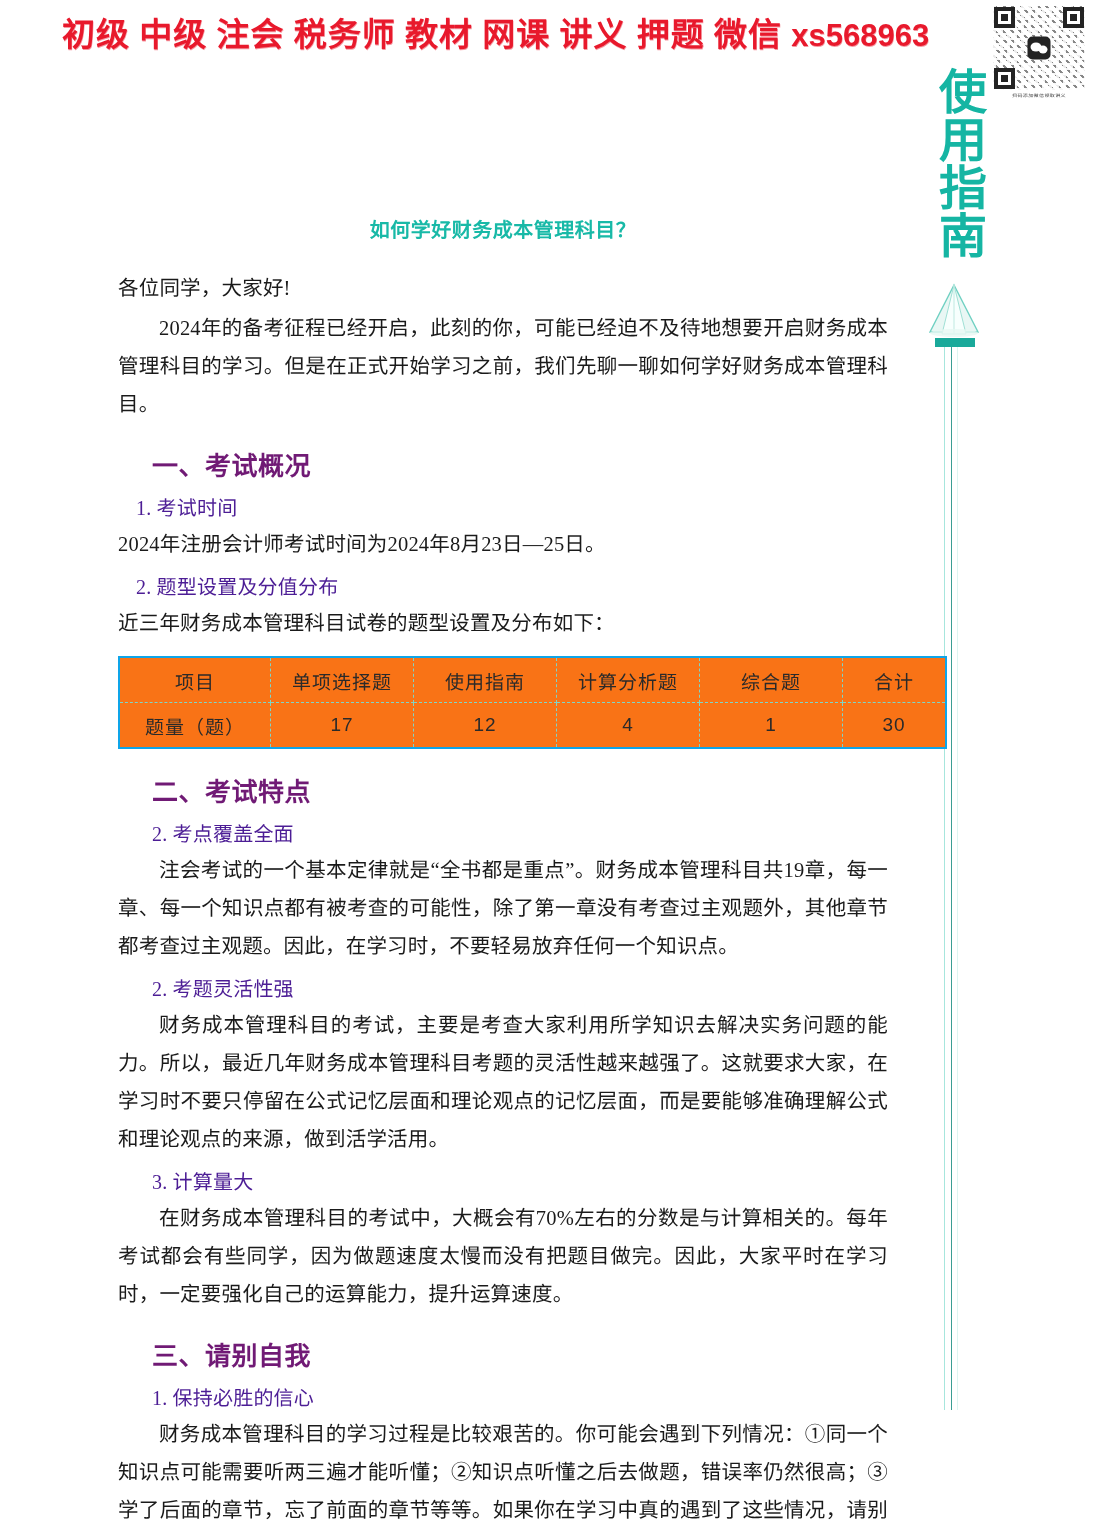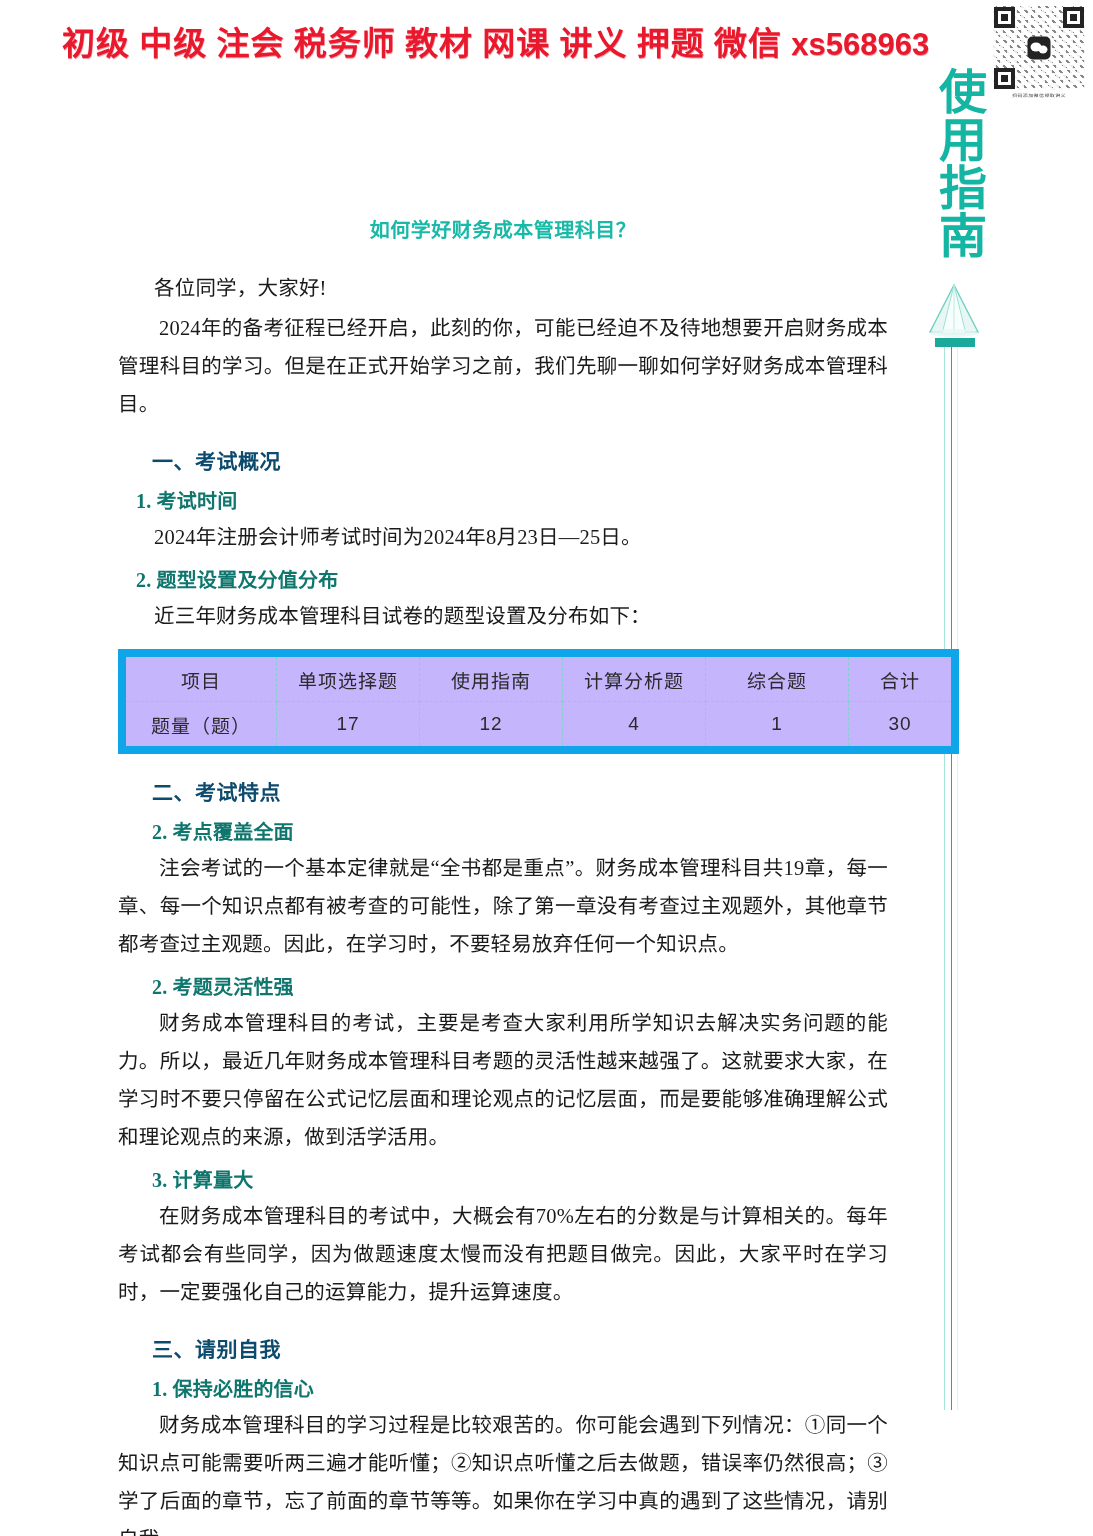--- a/index.html
+++ b/index.html
@@ -16,21 +16,21 @@
     width: 1093px;
     height: 1536px;
     background: #ffffff;
     overflow: hidden;
   }
 
   
   .promo-banner {
     position: absolute;
     left: 62px;
-    top: 21px;
+    top: 12px;
     width: 830px;
     height: 46px;
     display: flex;
     align-items: center;
     white-space: nowrap;
     text-align: center;
   }
   .promo-text {
     font-family: "Liberation Serif", "DejaVu Serif", serif;
     font-weight: bold;
@@ -188,49 +188,49 @@
     font-family: "Liberation Serif", "DejaVu Serif", serif;
     font-size: 20.5px;
     line-height: 38px;
     color: #1a1a1a;
     text-align: justify;
     text-justify: inter-character;
     margin: 0 0 2px 0;
     letter-spacing: 0.2px;
   }
   .para.indent { text-indent: 2em; }
-  .para.noindent { text-indent: 0; margin-left: 36px; }
+  .para.noindent { text-indent: 0; }
 
   h2.sec {
     font-family: "Liberation Sans", "DejaVu Sans", sans-serif;
     font-weight: bold;
-    font-size: 21px;
-    color: #0c4a6e;
+    font-size: 26px;
+    color: #701a75;
     letter-spacing: 0.5px;
     margin: 22px 0 10px 0;
     padding-left: 34px;
   }
   h3.sub {
     font-family: "Liberation Serif", "DejaVu Serif", serif;
-    font-weight: bold;
+    font-weight: normal;
     font-size: 20px;
-    color: #0f766e;
+    color: #4c1d95;
     margin: 8px 0 4px 0;
     padding-left: 34px;
     letter-spacing: 0.2px;
   }
   h3.sub.tight { padding-left: 18px; }
 
   
   .score-table {
     width: 766px;
     border-collapse: collapse;
     margin: 14px 0 6px 0;
-    background: #c4b5fd;
-    border: 8px solid #0ea5e9;
+    background: #f97316;
+    border: 2px solid #0ea5e9;
     table-layout: fixed;
   }
   .score-table td,
   .score-table th {
     border: 1px dashed #7fd4c7;
     text-align: center;
     font-family: "Liberation Sans", "DejaVu Sans", sans-serif;
     font-size: 19px;
     color: #2a2a2a;
     font-weight: normal;

